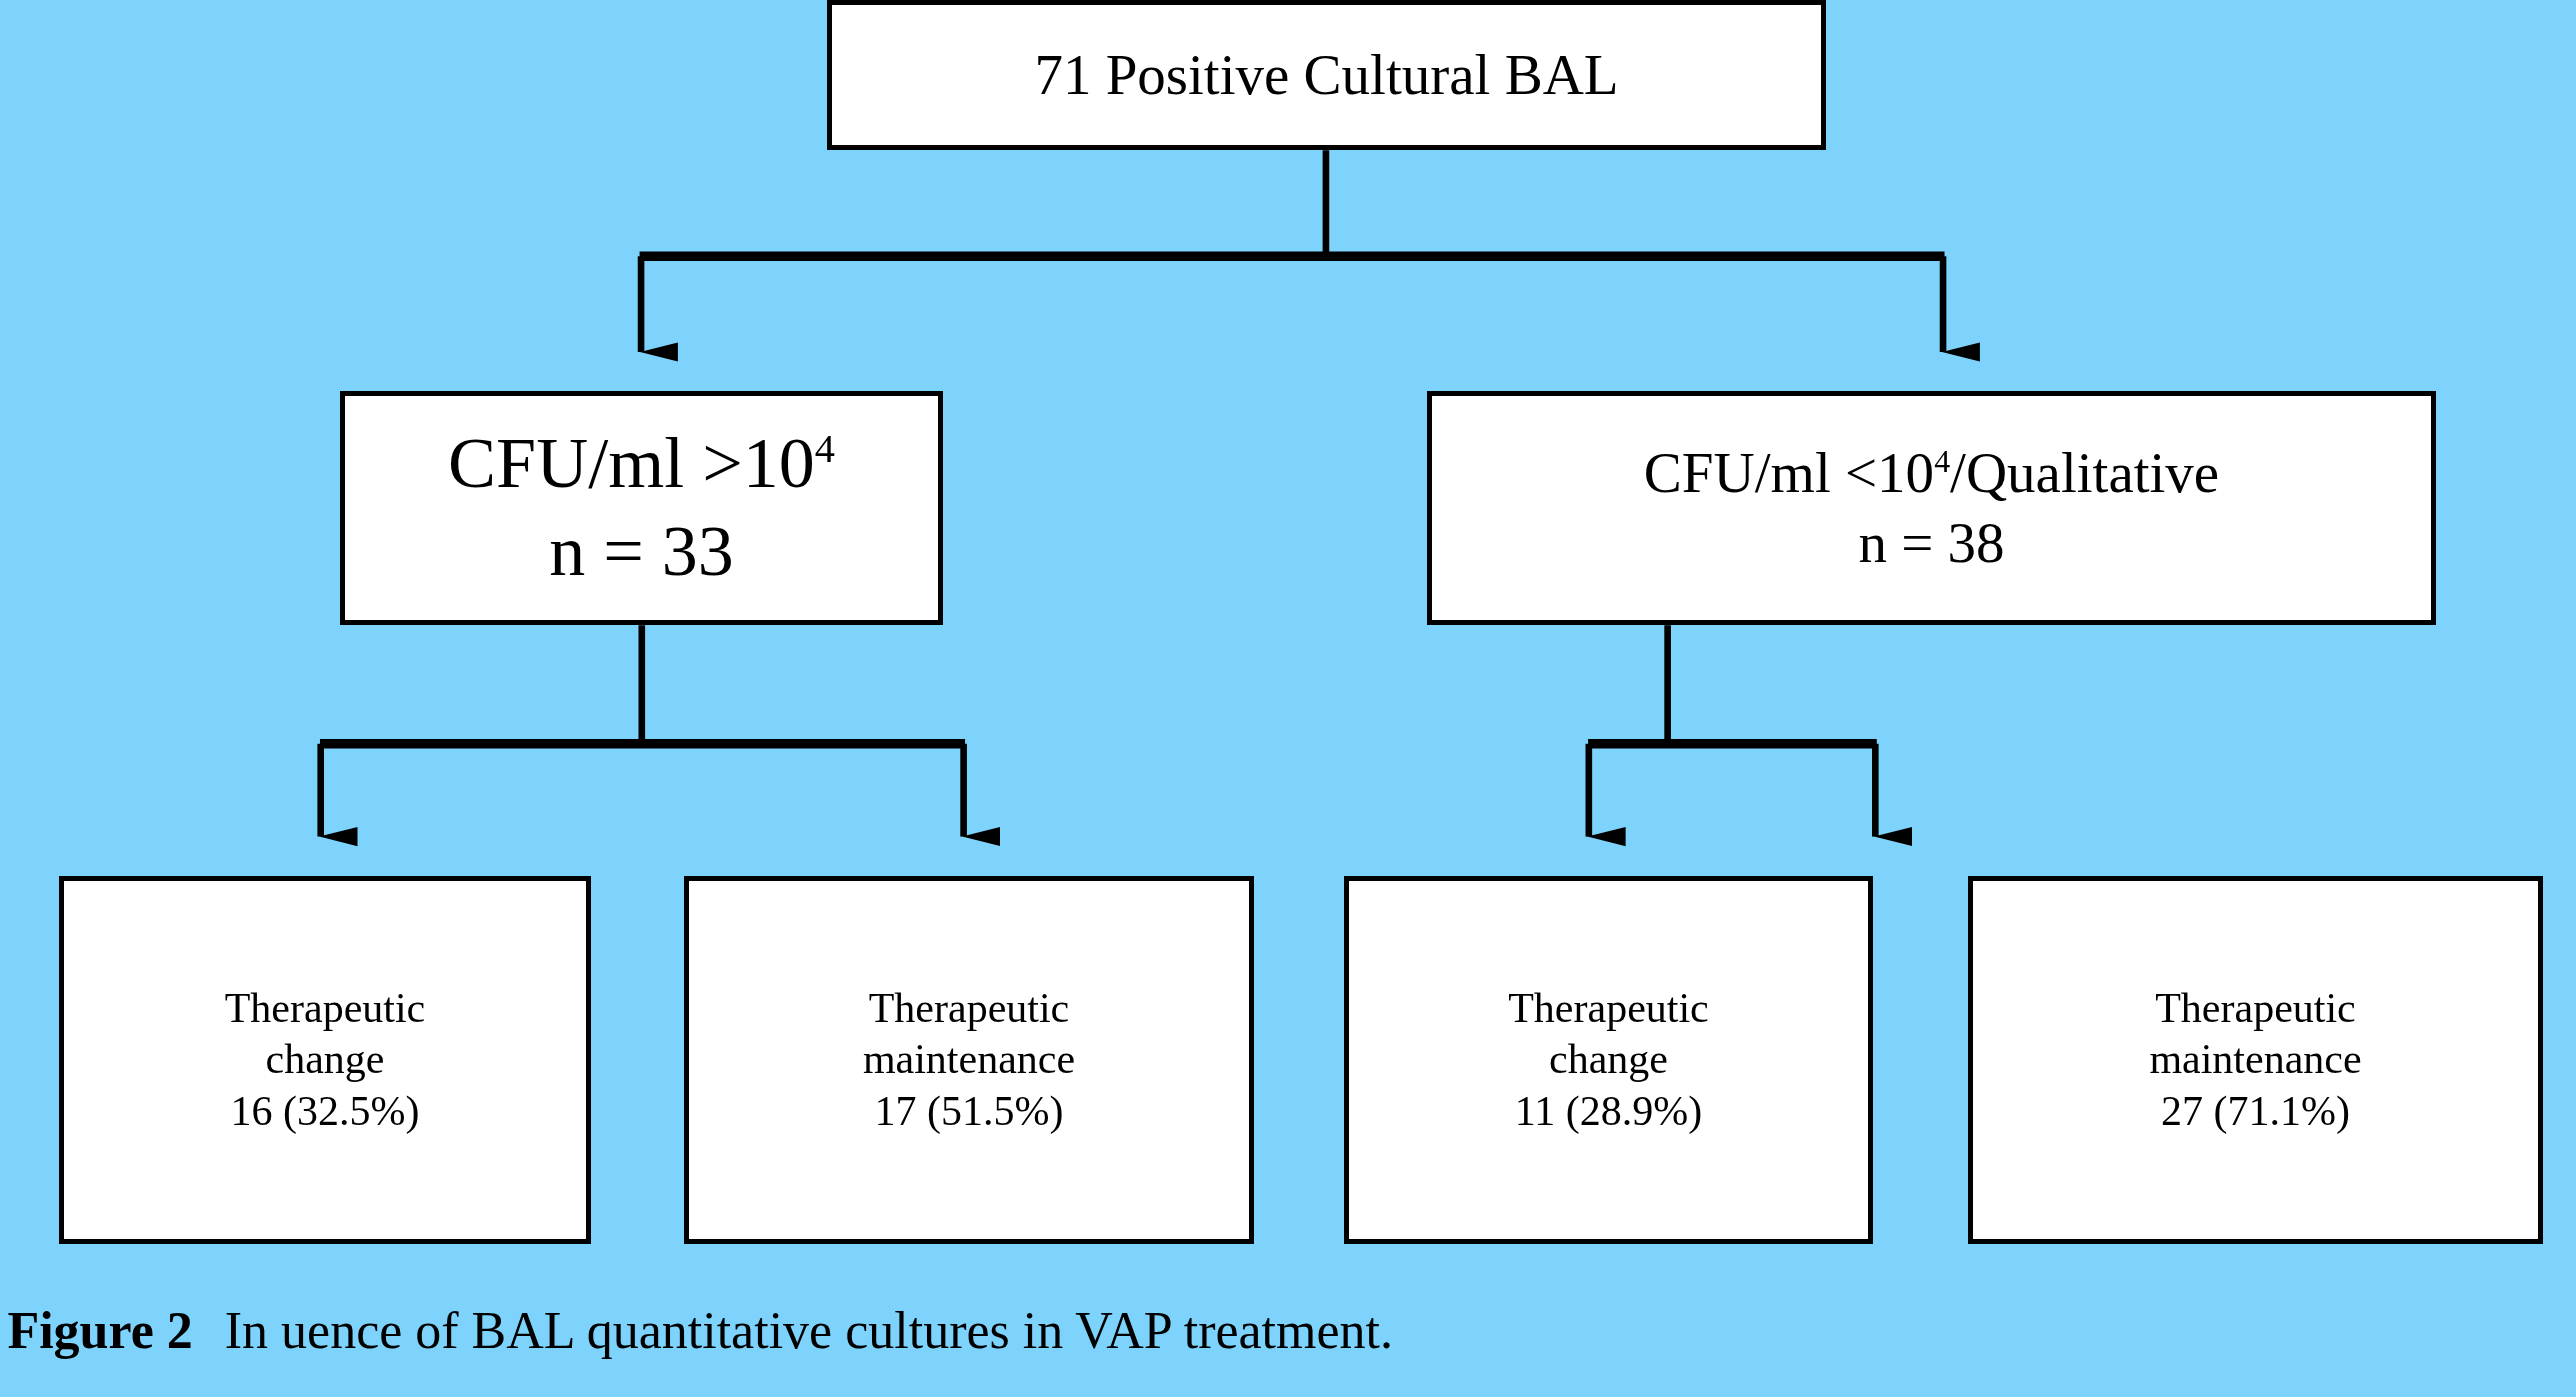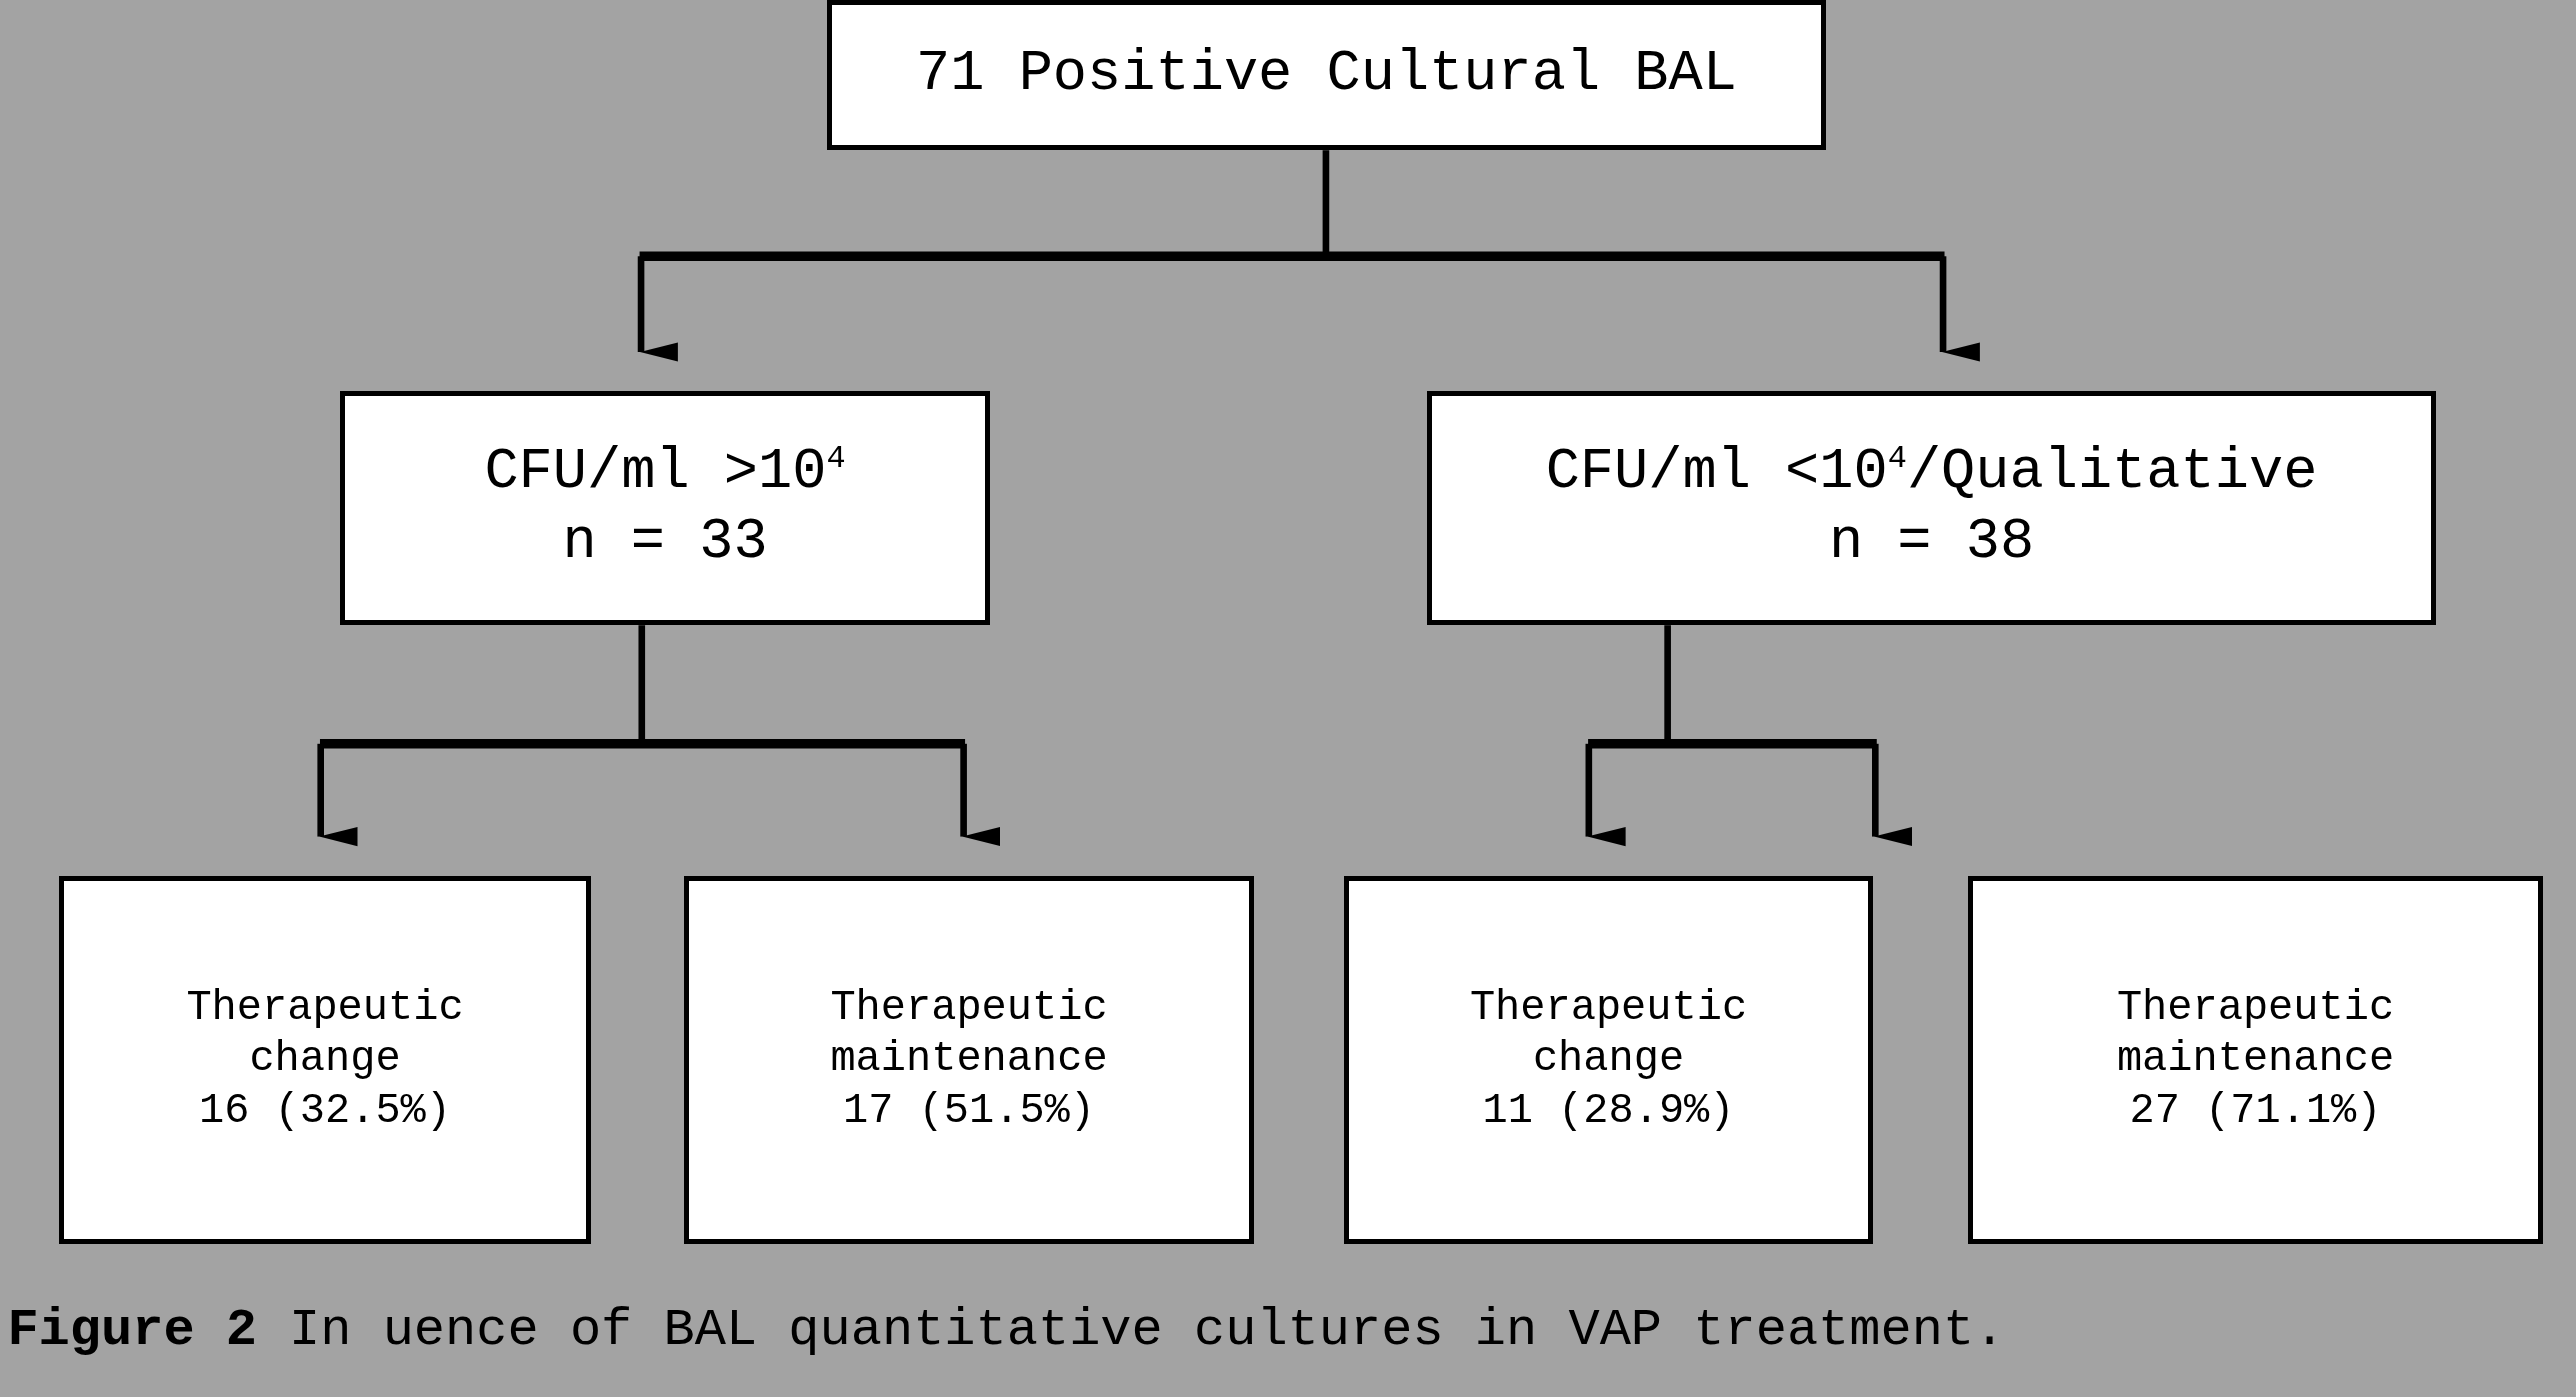--- a/index.html
+++ b/index.html
@@ -5,22 +5,22 @@
 <style>
   html, body {
     margin: 0;
     padding: 0;
     background: #ffffff;
   }
   #page {
     position: relative;
     width: 2576px;
     height: 1397px;
-    background: #a3a3a3;
-    font-family: Liberation Mono, monospace;
+    background: #7dd3fc;
+    font-family: Liberation Serif, serif;
     color: #000000;
     overflow: hidden;
   }
   #flow-svg {
     position: absolute;
     left: 0;
     top: 0;
     width: 2576px;
     height: 1397px;
   }
@@ -35,21 +35,21 @@
     justify-content: center;
     text-align: center;
     line-height: 1.22;
     color: #000000;
   }
   .node-line {
     white-space: nowrap;
     display: block;
   }
   .n-root  { left: 827px; top: 0px;    width: 999px; height: 150px; font-size: 57px; }
-  .n-l2a   { left: 340px;  top: 391px;  width: 650px;  height: 234px; font-size: 57px; }
+  .n-l2a   { left: 340px;  top: 391px;  width: 603px;  height: 234px; font-size: 72px; }
   .n-l2b   { left: 1427px; top: 391px;  width: 1009px; height: 234px; font-size: 57px; text-align: right; }
   .n-leaf  { top: 876px; height: 368px; font-size: 42px; }
   .n-leaf1 { left: 59px;   width: 532px; }
   .n-leaf2 { left: 684px;  width: 570px; }
   .n-leaf3 { left: 1344px; width: 529px; }
   .n-leaf4 { left: 1968px; width: 575px; }
   sup.expo {
     font-size: 0.56em;
     vertical-align: super;
     line-height: 0;

